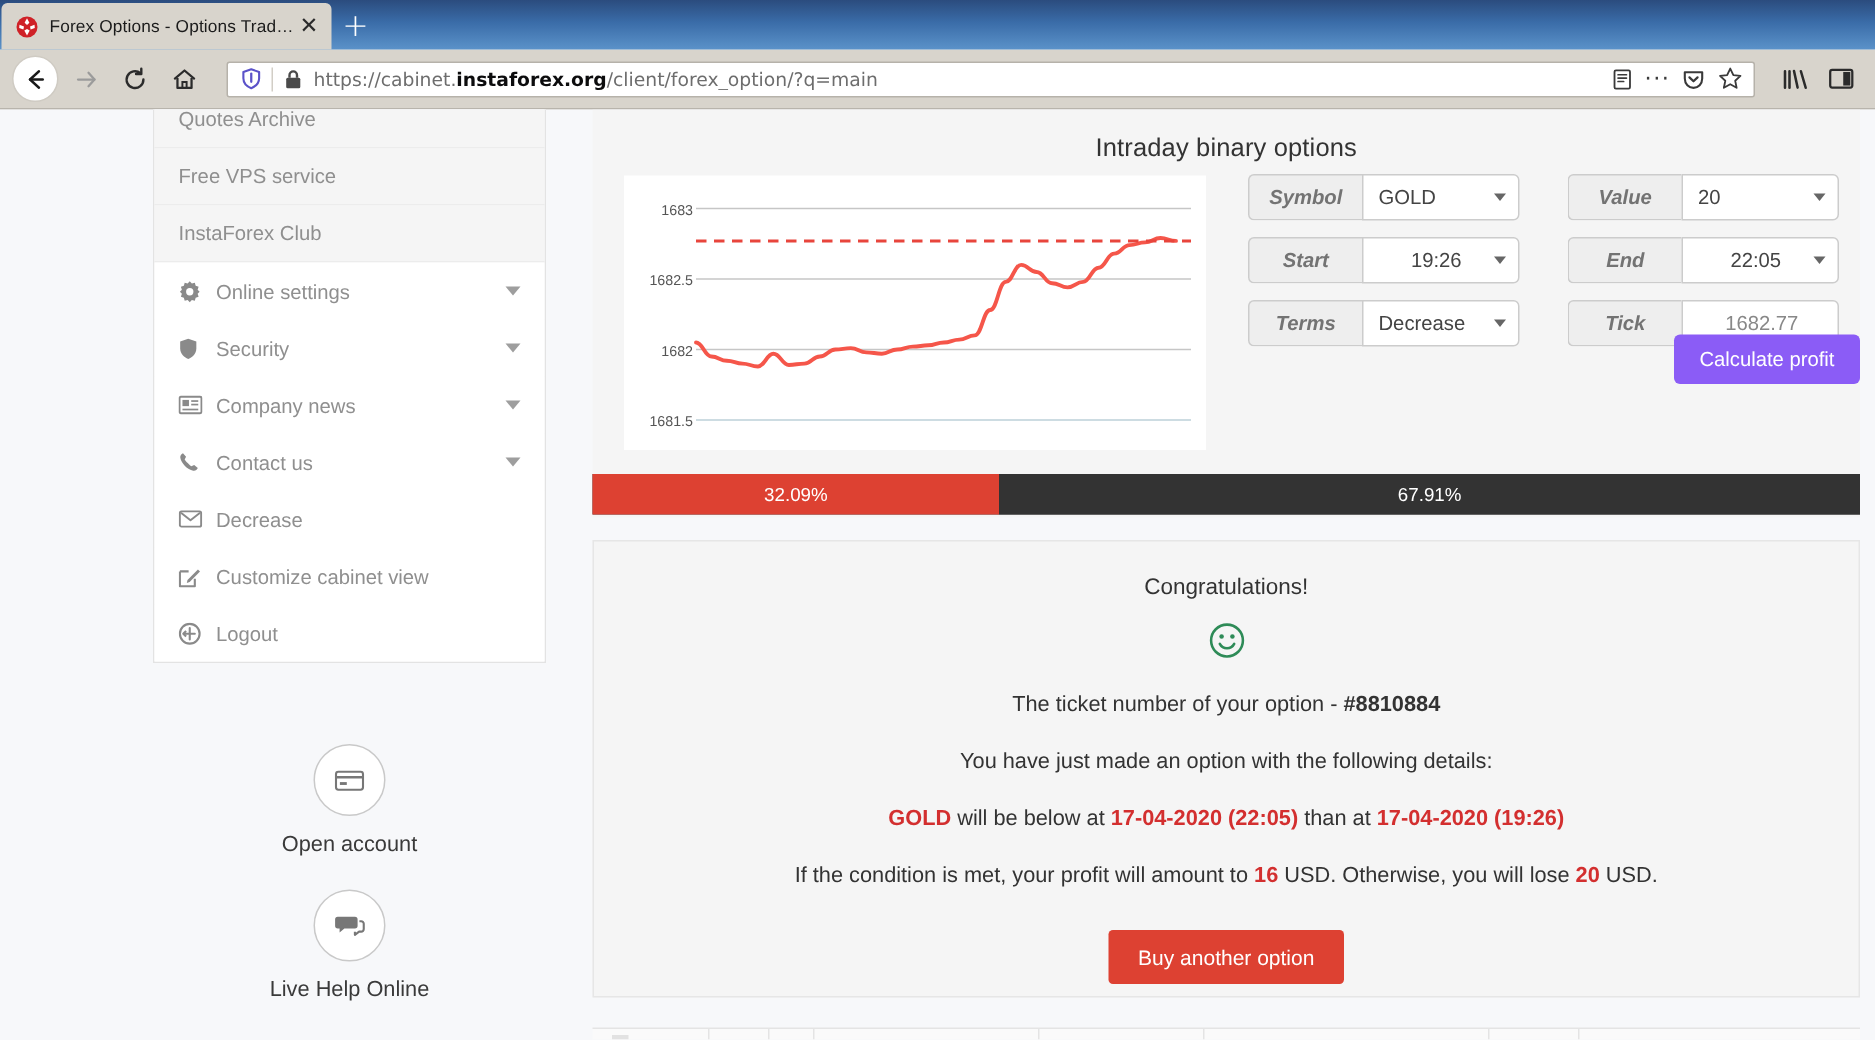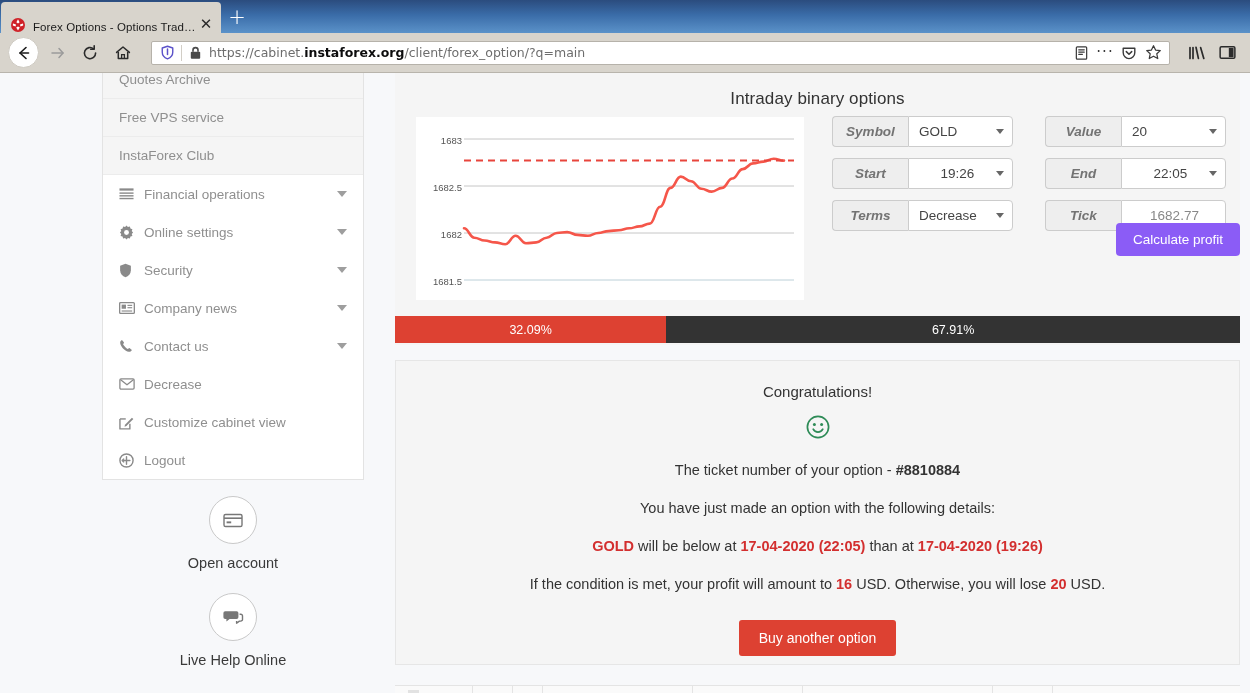--- a/index.html
+++ b/index.html
@@ -18,21 +18,21 @@
     height: 33px;
     background: linear-gradient(to bottom, #2b4c7e 0%, #3a6ca8 45%, #5b92c9 100%);
     display: flex; align-items: flex-end;
     position: relative;
   }
   .tab {
     height: 31px;
     min-width: 210px; max-width: 220px;
     background: #d8d4cc;
     border-top-left-radius: 4px; border-top-right-radius: 4px;
-    display: flex; align-items: flex-end;
+    display: flex; align-items: center;
     padding: 0 6px 0 9px;
     margin-left: 1px;
     position: relative;
   }
   .tab .favicon {
     width: 16px; height: 16px; flex: 0 0 16px;
     position: relative; margin-right: 7px;
   }
   .tab .favicon svg { display:block; }
   .tab .tab-title {
@@ -363,32 +363,20 @@
     <div class="sidebar">
 
     <div class="side-item shaded">
           <span class="slabel">Quotes Archive</span>
         </div>
         <div class="side-item shaded">
           <span class="slabel">Free VPS service</span>
         </div>
         <div class="side-item shaded">
           <span class="slabel">InstaForex Club</span>
-        </div>
-        <div class="side-item plain">
-          <span class="sicon">
-            <svg width="15" height="14" viewBox="0 0 16 14">
-              <rect x="0.5" y="1" width="15" height="2.4" fill="#8a8a8a"></rect>
-              <rect x="0.5" y="5.3" width="15" height="1.5" fill="#8a8a8a"></rect>
-              <rect x="0.5" y="8.2" width="15" height="1.5" fill="#8a8a8a"></rect>
-              <rect x="0.5" y="11.1" width="15" height="1.5" fill="#8a8a8a"></rect>
-            </svg>
-          </span>
-          <span class="slabel">Financial operations</span>
-          <span class="caret"></span>
         </div>
         <div class="side-item plain">
           <span class="sicon">
             <svg width="15" height="15" viewBox="0 0 16 16">
               <path d="M8 0.6 L9.5 2.2 L11.6 1.6 L12.2 3.7 L14.3 4.4 L13.6 6.5 L15 8 L13.6 9.5 L14.3 11.6 L12.2 12.3 L11.6 14.4 L9.5 13.8 L8 15.4 L6.5 13.8 L4.4 14.4 L3.8 12.3 L1.7 11.6 L2.4 9.5 L1 8 L2.4 6.5 L1.7 4.4 L3.8 3.7 L4.4 1.6 L6.5 2.2 Z" fill="#8a8a8a"></path>
               <circle cx="8" cy="8" r="2.6" fill="#fff"></circle>
             </svg>
           </span>
           <span class="slabel">Online settings</span>
           <span class="caret"></span>

